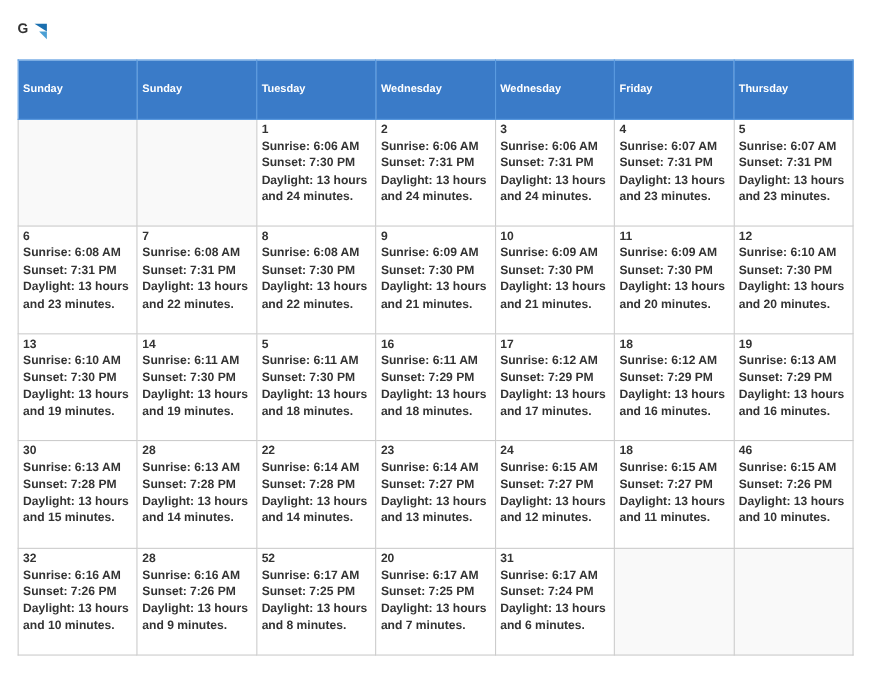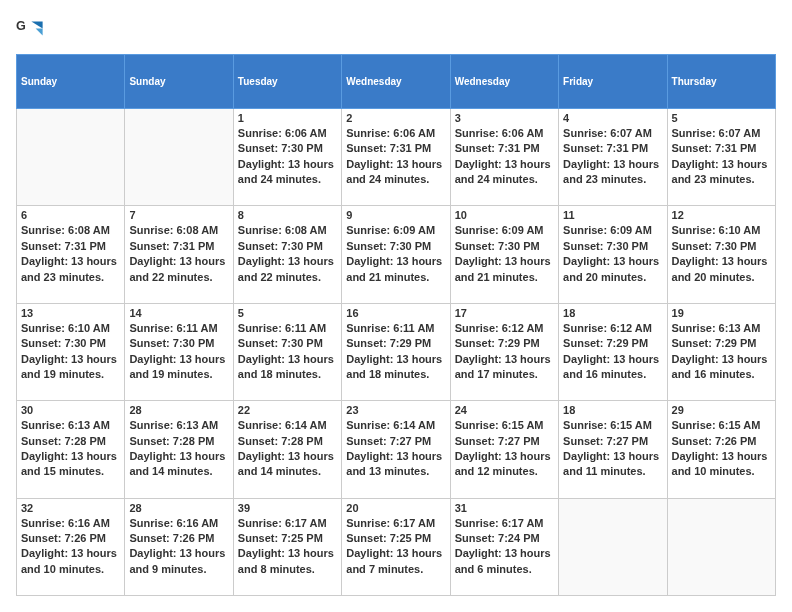--- a/index.html
+++ b/index.html
@@ -305,21 +305,21 @@
 and 12 minutes.</div>
           </td>
           <td>
             <div class="day-number">18</div>
             <div class="day-info" style="white-space: pre-line;">Sunrise: 6:15 AM
 Sunset: 7:27 PM
 Daylight: 13 hours
 and 11 minutes.</div>
           </td>
           <td>
-            <div class="day-number">29</div>
+            <div class="day-number">46</div>
             <div class="day-info" style="white-space: pre-line;">Sunrise: 6:15 AM
 Sunset: 7:26 PM
 Daylight: 13 hours
 and 10 minutes.</div>
           </td>
         </tr>
         <tr>
           <td>
             <div class="day-number">32</div>
             <div class="day-info" style="white-space: pre-line;">Sunrise: 6:16 AM
@@ -328,21 +328,21 @@
 and 10 minutes.</div>
           </td>
           <td>
             <div class="day-number">28</div>
             <div class="day-info" style="white-space: pre-line;">Sunrise: 6:16 AM
 Sunset: 7:26 PM
 Daylight: 13 hours
 and 9 minutes.</div>
           </td>
           <td>
-            <div class="day-number">39</div>
+            <div class="day-number">52</div>
             <div class="day-info" style="white-space: pre-line;">Sunrise: 6:17 AM
 Sunset: 7:25 PM
 Daylight: 13 hours
 and 8 minutes.</div>
           </td>
           <td>
             <div class="day-number">20</div>
             <div class="day-info" style="white-space: pre-line;">Sunrise: 6:17 AM
 Sunset: 7:25 PM
 Daylight: 13 hours

